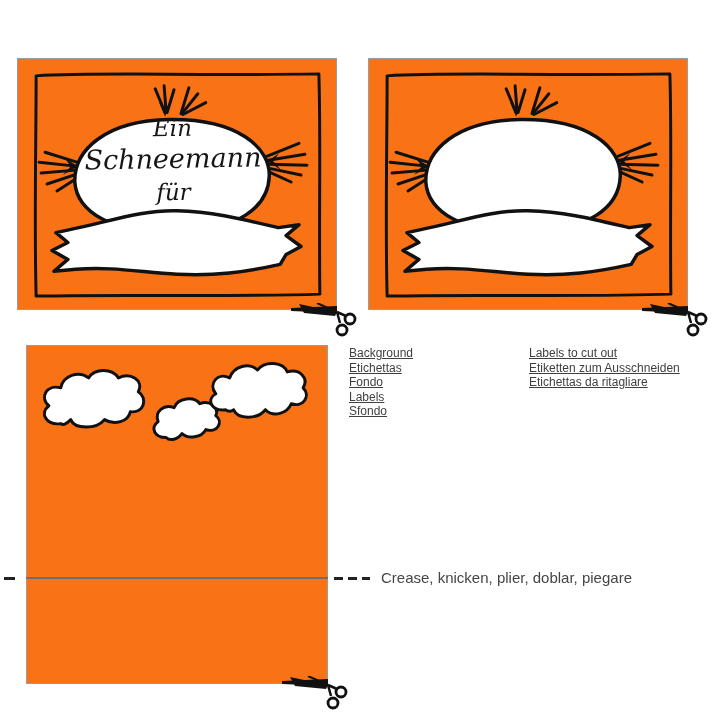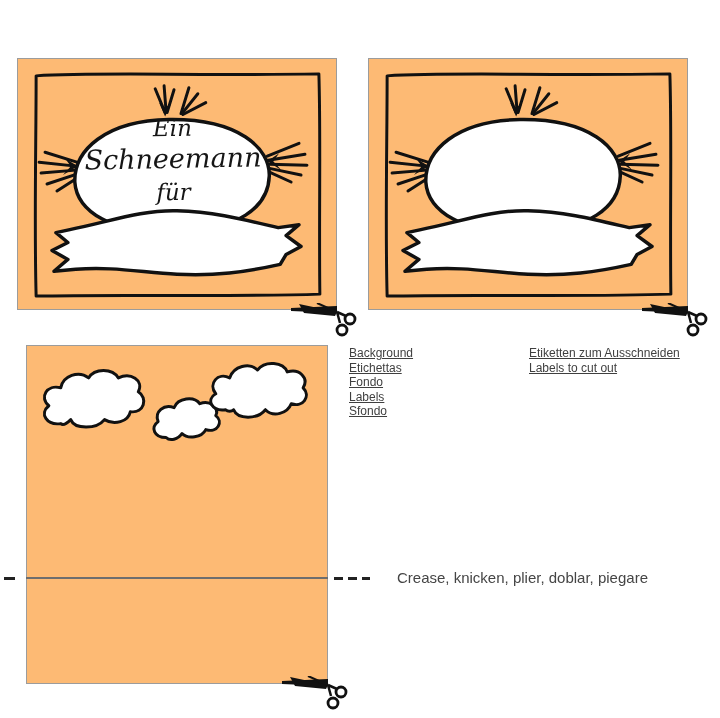--- a/index.html
+++ b/index.html
@@ -1,20 +1,20 @@
 <!DOCTYPE html>
 <html><head>
 <meta charset="utf-8">
 <style>
   html,body{margin:0;padding:0;background:#ffffff;}
   .sheet{
     position:relative;width:720px;height:718px;background:#ffffff;
     overflow:hidden;font-family:"Liberation Sans",sans-serif;
   }
-  .card{position:absolute;border:1px solid #9c9c9c;background:#fdba74;box-sizing:border-box;}
+  .card{position:absolute;border:1px solid #9c9c9c;background:#f97316;box-sizing:border-box;}
   .card svg{position:absolute;left:0;top:0;}
   #label-card-filled{left:17px;top:58px;width:320px;height:252px;}
   #label-card-blank{left:368px;top:58px;width:320px;height:252px;}
   #background-card{left:26px;top:345px;width:302px;height:339px;}
 
   .label-text{
     position:absolute;left:45px;top:56px;width:220px;text-align:center;
     font-family:"DejaVu Serif",serif;font-style:italic;color:#161616;
     transform:rotate(-1deg);z-index:3;
   }
@@ -31,21 +31,21 @@
   #legend-background{left:349px;top:346px;}
   #legend-labels{left:529px;top:346px;}
 
   .crease-line{position:absolute;left:26px;top:577px;width:302px;height:0;
     border-top:2px solid #6e6e6e;z-index:4;}
   .crease-dash{position:absolute;height:3px;background:#222222;top:577px;z-index:4;}
   #crease-dash-left{left:4px;width:11px;}
   #crease-dash-r1{left:334px;width:9px;}
   #crease-dash-r2{left:348px;width:9px;}
   #crease-dash-r3{left:362px;width:8px;}
-  .crease-text{position:absolute;left:381px;top:569px;font-size:15px;color:#454545;margin-left:16px;}
+  .crease-text{position:absolute;left:381px;top:569px;font-size:15px;color:#454545;}
 </style>
 </head>
 <body>
 
 <div class="sheet">
 
   <svg width="0" height="0" style="position:absolute" aria-hidden="true">
     <defs>
       <symbol id="label-art" viewBox="0 0 320 252">
 
@@ -131,22 +131,23 @@
     </svg>
 
   <div class="legend-col" id="legend-background">
     <div>Background</div>
     <div>Etichettas</div>
     <div>Fondo</div>
     <div>Labels</div>
     <div>Sfondo</div>
   </div>
   <div class="legend-col" id="legend-labels">
+    <div>Labels to cut out</div>
     <div>Etiketten zum Ausschneiden</div>
-    <div>Labels to cut out</div>
+    <div>Etichettas da ritagliare</div>
   </div>
 
   <div class="crease-dash" id="crease-dash-left"></div>
   <div class="crease-line"></div>
   <div class="crease-dash" id="crease-dash-r1"></div>
   <div class="crease-dash" id="crease-dash-r2"></div>
   <div class="crease-dash" id="crease-dash-r3"></div>
   <div class="crease-text">Crease, knicken, plier, doblar, piegare</div>
 
 </div>

